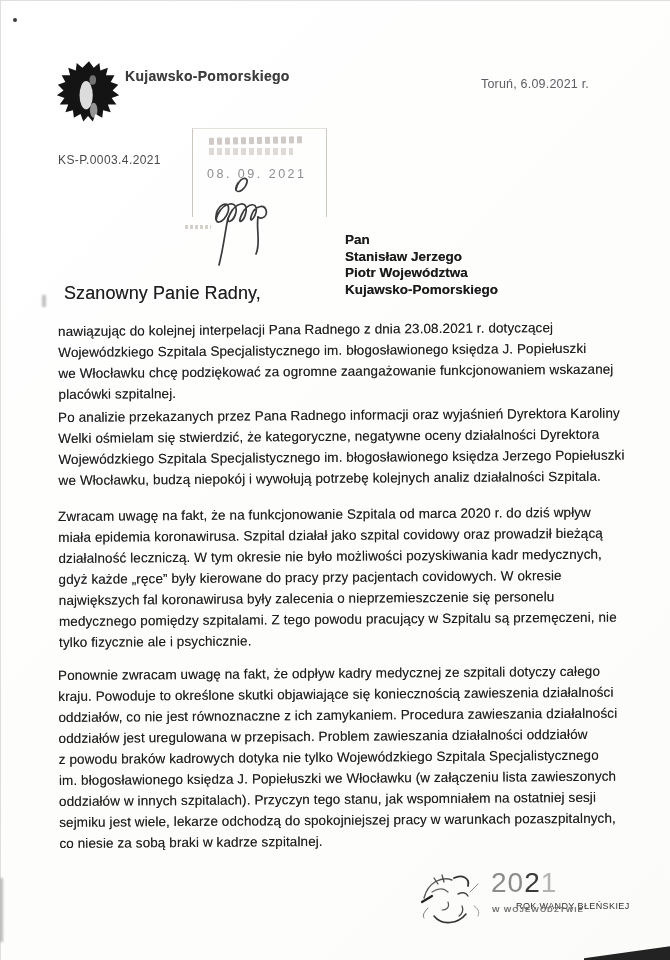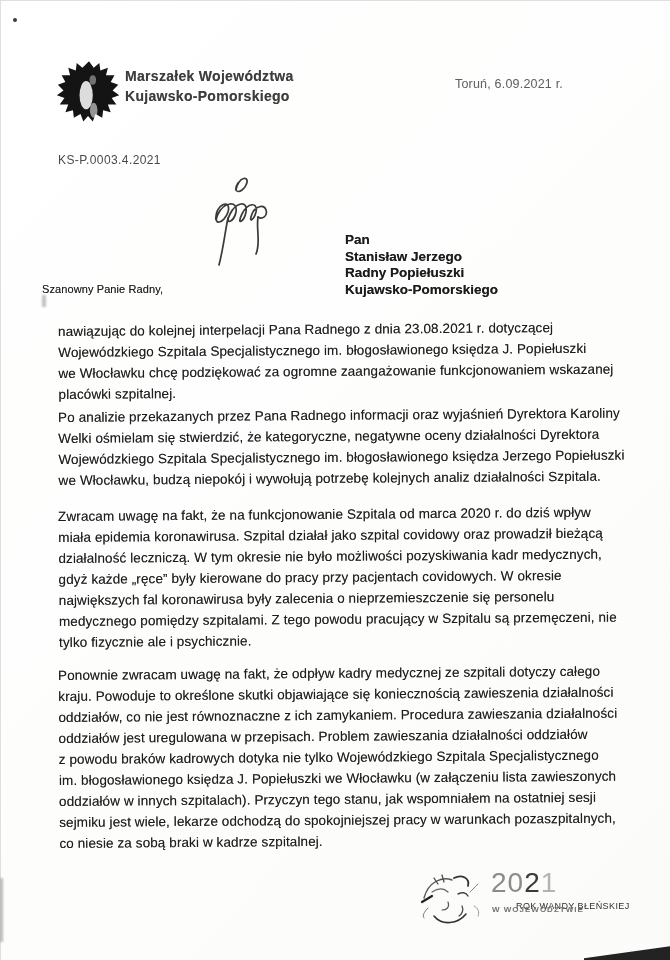--- a/index.html
+++ b/index.html
@@ -23,21 +23,21 @@
   .crest{left:55px;top:58px;width:68px;height:80px;}
   .sender{left:125px;top:66px;line-height:20px;}
   .sender .s1,.sender .s2{
     font-size:14px;font-weight:bold;color:#3d3d3d;
     text-shadow:0 0 .6px rgba(40,40,40,.5);letter-spacing:.3px;
   }
   .sender .s3{
     font-size:12px;color:#c9c7c4;letter-spacing:.6px;margin-top:2px;
     filter:blur(.4px);
   }
-  .place-date{left:455px;top:77px;font-size:12.5px;color:#5d5d63;letter-spacing:.2px;}
+  .place-date{left:481px;top:77px;font-size:12.5px;color:#5d5d63;letter-spacing:.2px;}
   .reference{left:58px;top:153px;font-size:12px;color:#4a4a4a;letter-spacing:.4px;}
   
   .stamp{
     left:192px;top:128px;width:133px;height:88px;
     border-left:1.5px solid #cdc7c1;border-right:1.5px solid #cdc7c1;
     border-top:1px solid #e4e0dc;
   }
   .stamp-blur{
     position:absolute;left:16px;height:7px;filter:blur(.7px);opacity:.8;
     background:repeating-linear-gradient(90deg,#c4beb8 0 5px,transparent 5px 8px);
@@ -50,21 +50,21 @@
     filter:blur(.25px);white-space:nowrap;
   }
   .stamp-bits{position:absolute;left:-8px;top:96px;width:26px;height:4px;
     background:repeating-linear-gradient(90deg,#d4d0cb 0 3px,transparent 3px 5px);
     filter:blur(.5px);}
   .signature{left:198px;top:168px;width:135px;height:105px;}
   
   .recipient{left:345px;top:200px;font-size:13.5px;font-weight:bold;line-height:16.5px;color:#1b1b1b;margin-top:32px;}
   .recipient .line{text-shadow:0 0 .5px rgba(0,0,0,.6);}
   
-  .salutation{left:42px;top:283px;font-size:11px;}
+  .salutation{left:64px;top:283px;font-size:18px;}
   .para{left:58px;width:585px;font-size:13.5px;line-height:21px;transform:rotate(-.45deg);transform-origin:left top;}
   .para .line{white-space:nowrap;}
   .p1{top:321px;}
   .p2{top:407px;}
   .p3{top:506px;}
   .p4{top:665px;}
   
   .portrait{left:418px;top:872px;width:70px;height:64px;}
   .year{left:491px;top:868px;font-size:28px;font-weight:normal;letter-spacing:1px;line-height:30px;}
   .year .y-pre{color:#8b8b8b;}
@@ -89,42 +89,47 @@
 <div class="page">
 
   <svg class="abs crest" viewBox="0 0 72 82" aria-hidden="true">
     <path fill="#141414" d="M36 2 l5 7 6-5 1 8 8-3-2 8 9 0-4 7 8 3-6 6 7 5-8 3 5 7-9 0 3 8-8-2-1 8-7-4-3 8-5-6-5 6-3-8-7 4-1-8-8 2 3-8-9 0 5-7-8-3 7-5-6-6 8-3-4-7 9 0-2-8 8 3 1-8 6 5 z"></path>
     <ellipse cx="33" cy="38" rx="7" ry="15" fill="#ffffff" opacity="0.85"></ellipse>
     <ellipse cx="41" cy="54" rx="4" ry="8" fill="#ffffff" opacity="0.55"></ellipse>
     <ellipse cx="40" cy="22" rx="3.5" ry="5" fill="#ffffff" opacity="0.4"></ellipse>
   </svg>
 
   <div class="abs sender">
-    <div class="s1">Marszałek Województwa</div>
     <div class="s2">Kujawsko-Pomorskiego</div>
   </div>
 
   <div class="abs place-date">Toruń, 6.09.2021 r.</div>
 
   <div class="abs reference">KS-P.0003.4.2021</div>
 
+  <div class="abs stamp">
+    <div class="stamp-blur b1"></div>
+    <div class="stamp-blur b2"></div>
+    <div class="stamp-date">08. 09. 2021</div>
+    <div class="stamp-bits"></div>
+  </div>
 
   <svg class="abs signature" viewBox="0 0 135 105" aria-hidden="true">
     <g fill="none" stroke="#3a3a3a" stroke-width="1.7" stroke-linecap="round">
       <path d="M38 22 C40 8 53 7 48 17 C44 26 33 26 40 15"></path>
       <path d="M18 52 C16 36 34 30 30 44 C26 56 14 58 20 46 C26 34 40 32 38 44 C36 54 26 58 32 46 C38 34 50 32 48 44 C46 54 38 58 44 46 C50 34 60 34 58 44 C56 52 50 56 54 46 C57 38 66 36 68 42 C70 48 64 52 60 49"></path>
       <path d="M60 49 C58 62 63 75 58 86"></path>
       <path d="M30 50 C27 64 25 82 21 97"></path>
     </g>
   </svg>
 
   <div class="abs recipient">
       <div class="line">Pan</div>
       <div class="line">Stanisław Jerzego</div>
-      <div class="line">Radny Popiełuszki</div>
+      <div class="line">Piotr Województwa</div>
       <div class="line">Kujawsko-Pomorskiego</div>
     </div>
 
   <div class="abs salutation scan-text">Szanowny Panie Radny,</div>
 
   <div class="abs para p1 scan-text">
       <div class="line">nawiązując do kolejnej interpelacji Pana Radnego z dnia 23.08.2021 r. dotyczącej</div>
       <div class="line">Wojewódzkiego Szpitala Specjalistycznego im. błogosławionego księdza J. Popiełuszki</div>
       <div class="line">we Włocławku chcę podziękować za ogromne zaangażowanie funkcjonowaniem wskazanej</div>
       <div class="line">placówki szpitalnej.</div>

